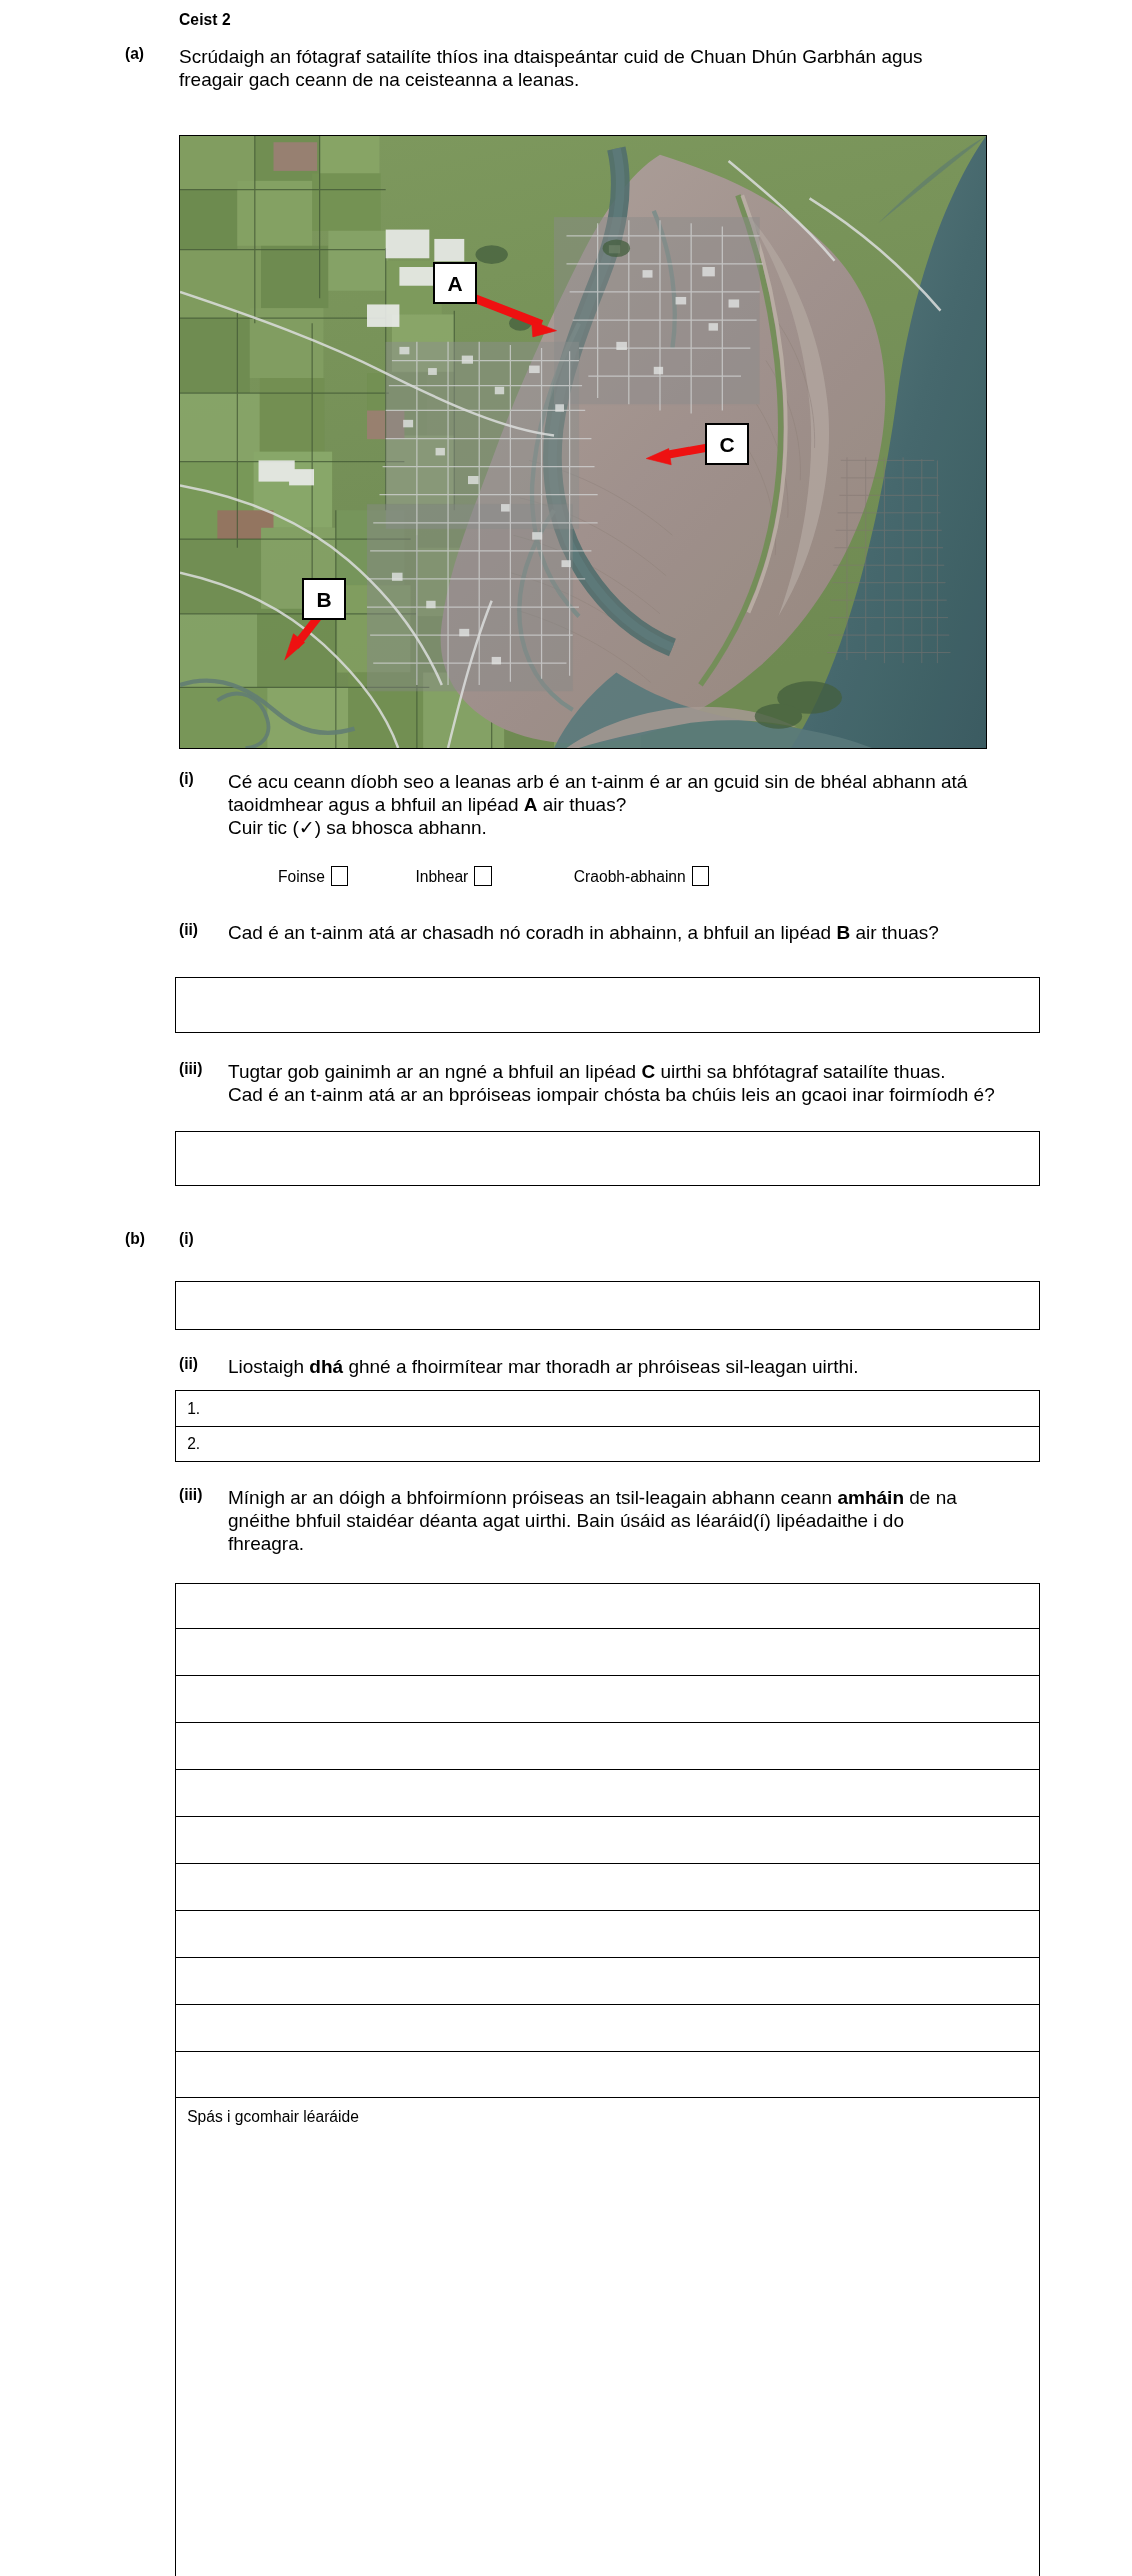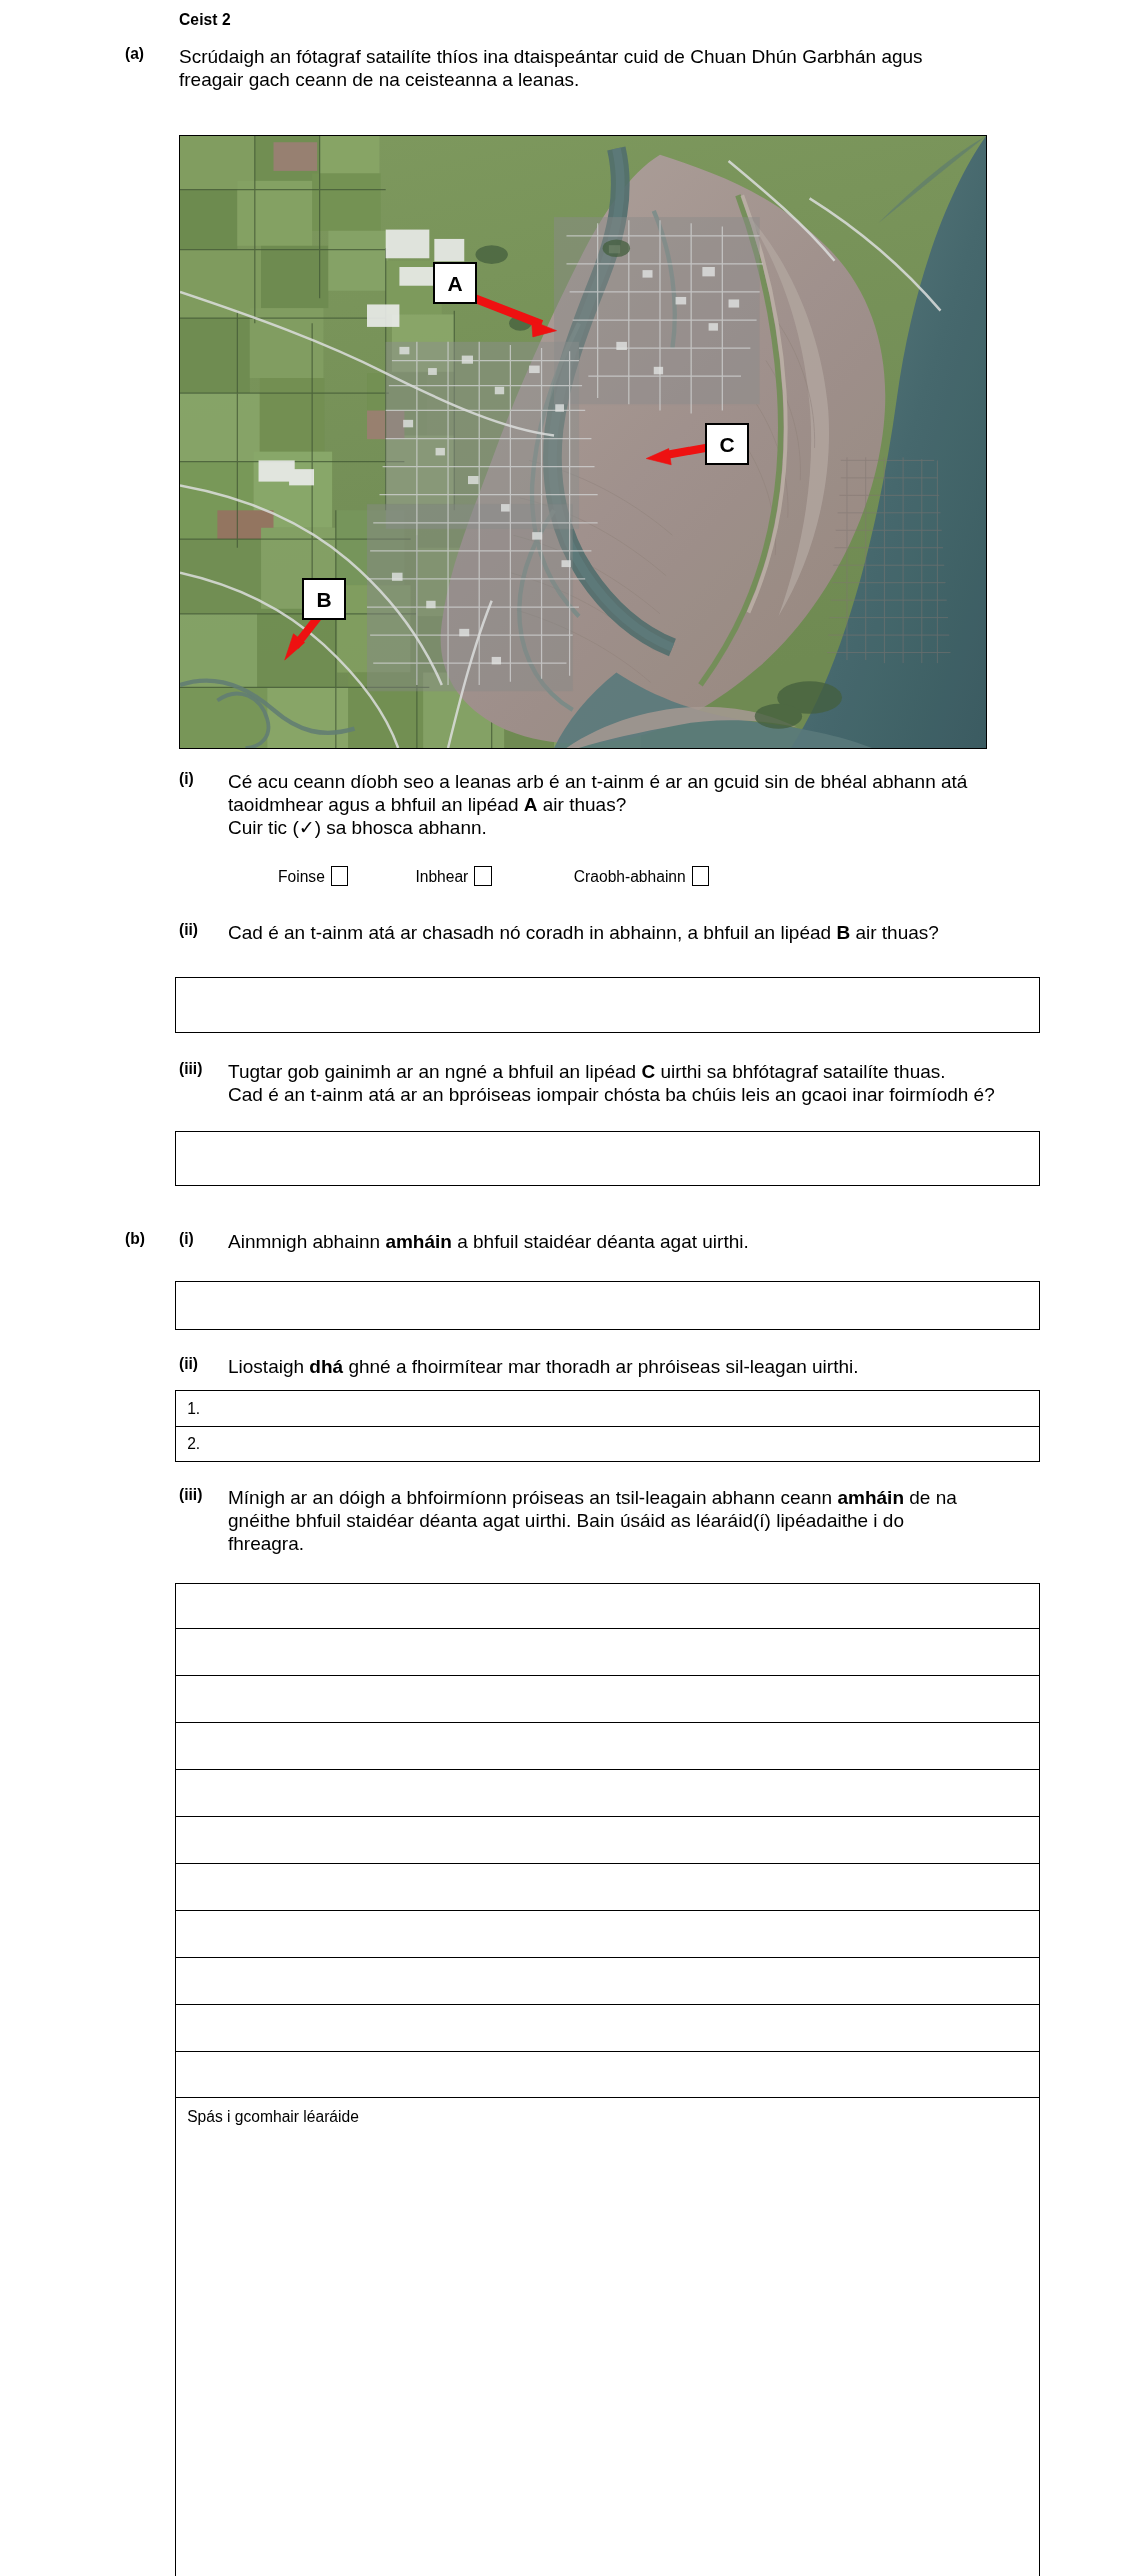--- a/index.html
+++ b/index.html
@@ -441,23 +441,20 @@
   <div class="marker" style="left:163px; top:1060px;">(iii)</div>
   <div class="qtext" style="left:212px; top:1060px; width:829px;">
     <span>Tugtar gob gainimh ar an ngné a bhfuil an lipéad </span><b>C</b><span> uirthi sa bhfótagraf satailíte thuas.</span><br>
     <span>Cad é an t-ainm atá ar an bpróiseas iompair chósta ba chúis leis an gcaoi inar foirmíodh é?</span>
   </div>
   <div class="ansbox" style="left:159px; top:1131px; width:865px; height:55px;"></div>
 
   <div class="marker" style="left:109px; top:1230px;">(b)</div>
 
   <div class="marker" style="left:163px; top:1230px;">(i)</div>
-  <div class="qtext" style="left:212px; top:1230px; width:816px;">
-    <span>Ainmnigh abhainn </span><b>amháin</b><span> a bhfuil staidéar déanta agat uirthi.</span>
-  </div>
   <div class="ansbox" style="left:159px; top:1281px; width:865px; height:49px;"></div>
 
   <div class="marker" style="left:163px; top:1355px;">(ii)</div>
   <div class="qtext" style="left:212px; top:1355px; width:816px;">
     <span>Liostaigh </span><b>dhá</b><span> ghné a fhoirmítear mar thoradh ar phróiseas sil-leagan uirthi.</span>
   </div>
   <div class="ruled-table" style="left:159px; top:1390px; width:865px; height:72px;">
     <div class="ruled-row" style="height:36px;">
       <span class="rowlabel">1.</span>
     </div>

